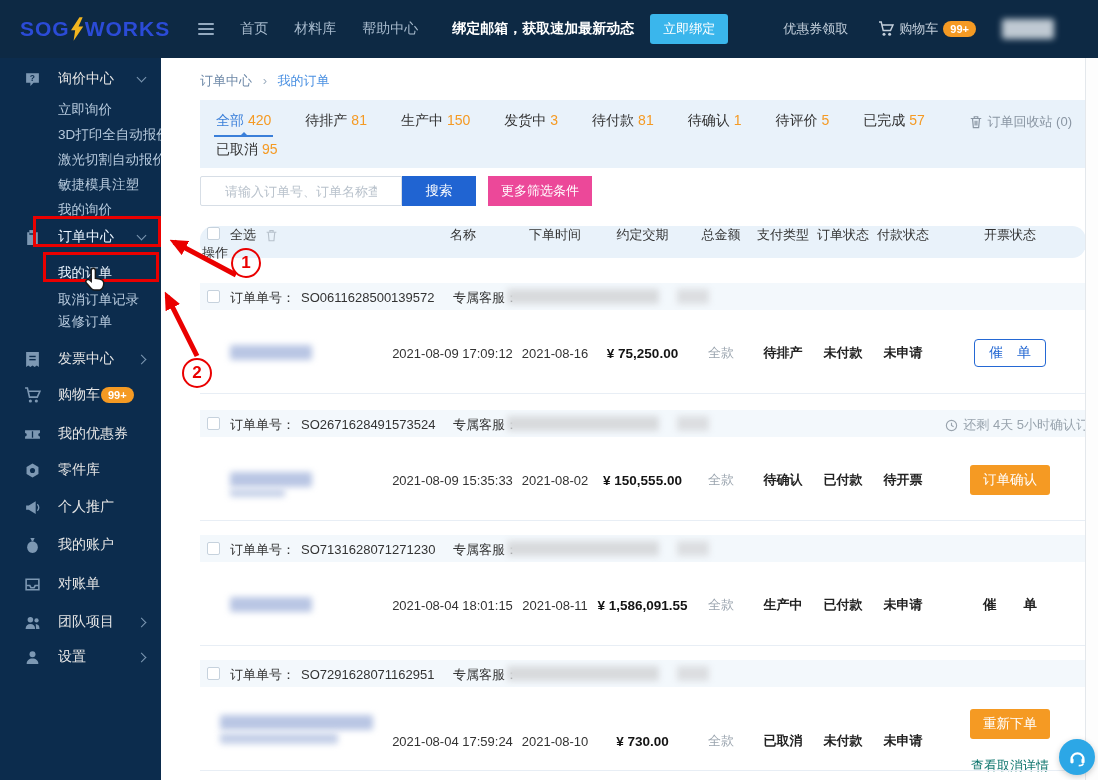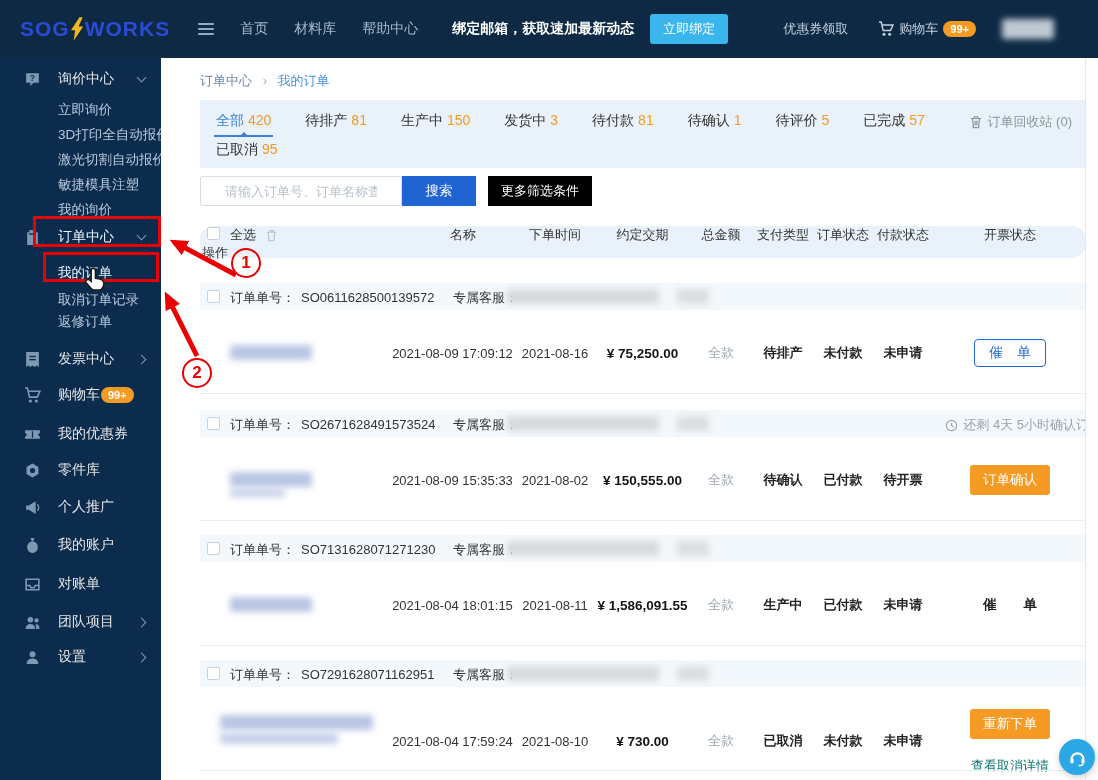--- a/index.html
+++ b/index.html
@@ -63,21 +63,21 @@
     border-left:5px solid transparent; border-right:5px solid transparent; border-bottom:5px solid #3a7fd9; }
   .recycle { position:absolute; top:13px; right:14px; display:flex; align-items:center;
     color:#8a96a3; font-size:13px; cursor:pointer; }
   .recycle svg { margin-right:5px; }
   
   .search-row { position:absolute; top:118px; left:0; height:30px; display:flex; }
   .search-input { width:202px; height:30px; border:1px solid #d7dee6; border-radius:2px 0 0 2px;
     padding:0 24px; font-size:13px; color:#333; outline:none; font-family:inherit; }
   .search-input::placeholder { color:#b9c2cc; }
   .btn-search { width:74px; height:30px; background:#2064d2; color:#fff; border:none; font-size:13.5px; cursor:pointer; }
-  .btn-more { margin-left:12px; height:30px; background:#000000; color:#fff; border:none;
+  .btn-more { margin-left:12px; height:30px; background:#ec4899; color:#fff; border:none;
     font-size:13px; padding:0 13px; cursor:pointer; }
   
   .row-grid { display:grid; grid-template-columns:30px 160px 125px 80px 95px 62px 62px 58px 62px 1fr; align-items:center;border-radius:14px; }
   .thead { position:absolute; top:168px; left:0; width:886px; height:32px; background:#e9f2fa; font-size:13px; color:#333; }
   .thead .cell { text-align:center; }
   .th-select { display:flex; align-items:center; text-align:left; }
   .th-select .lbl { margin-right:9px; }
   .cb { display:inline-block; width:13px; height:13px; background:#fff; border:1px solid #c6d2dd;
     border-radius:2px; cursor:pointer; }
   .thead .cb { margin-left:7px; }

